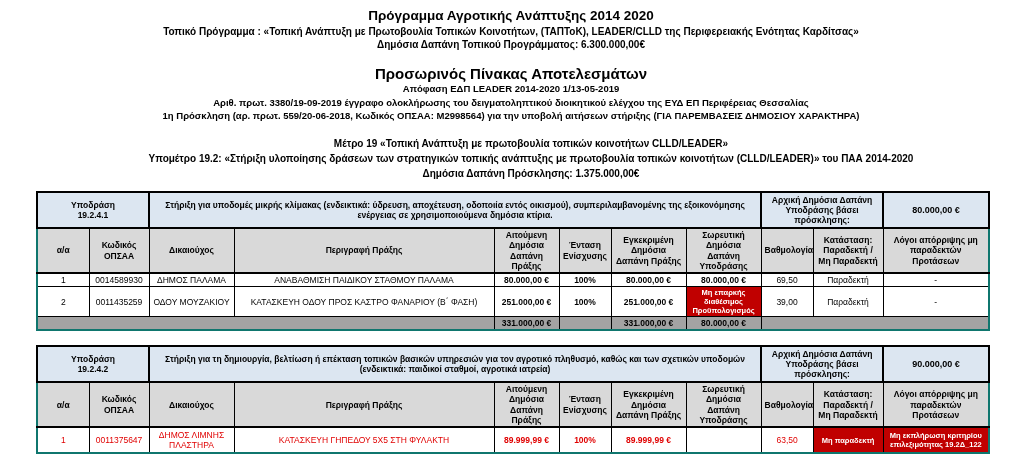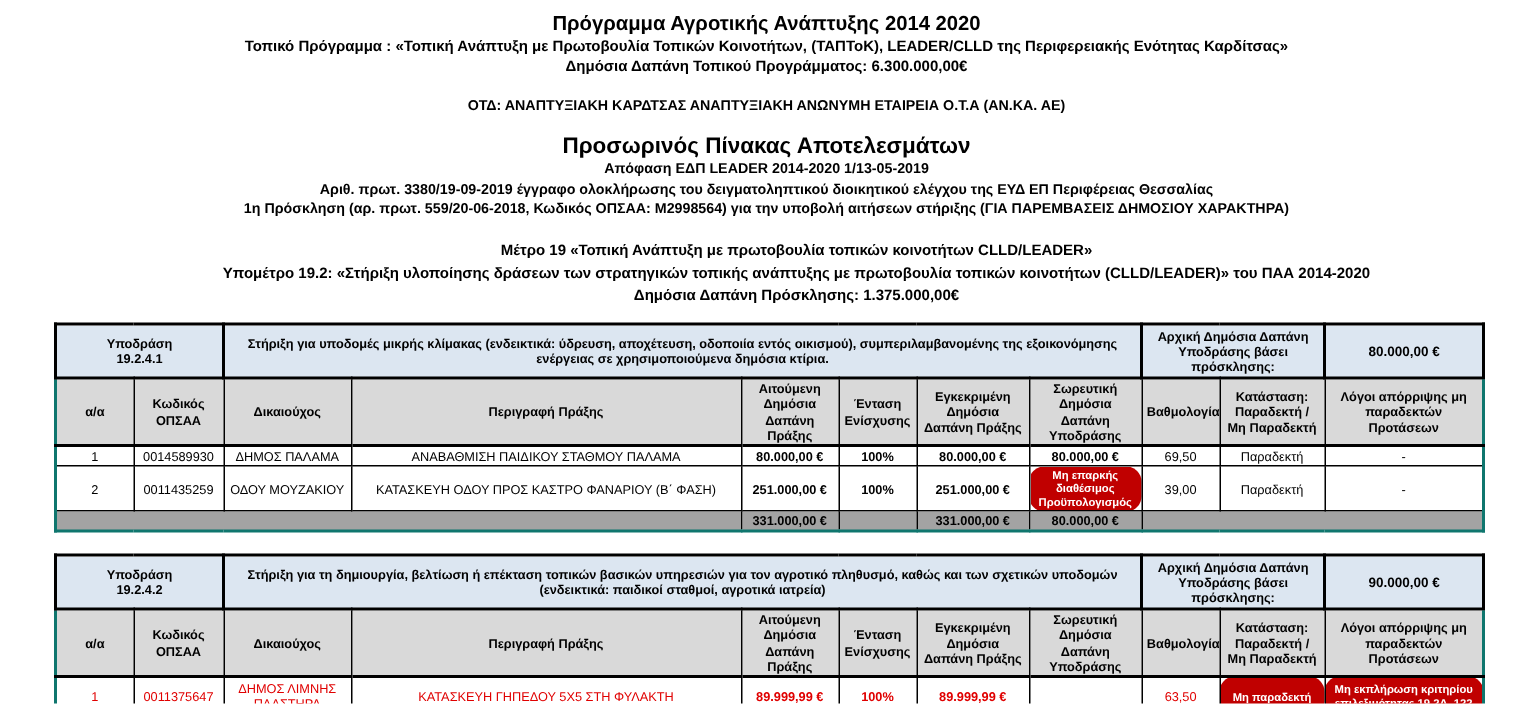--- a/index.html
+++ b/index.html
@@ -55,34 +55,32 @@
     background: #a3a3a3;
     font-weight: bold;
     height: 13px;
   }
   td.alert {
     background: #c00000;
     color: #ffffff;
     font-weight: bold;
     font-size: 7.5px;
     line-height: 1.15;
-    border-radius: 10px;
   }
   tr.redrow td { color: #e00000; }
   tr.redrow td.alert { color: #ffffff; }
   .spacer { height: 14px; }
 </style>
 </head>
 <body>
 
 <div class="doc-header">
   <div class="doc-title">Πρόγραμμα Αγροτικής Ανάπτυξης 2014 2020</div>
   <div class="doc-sub">Τοπικό Πρόγραμμα : «Τοπική Ανάπτυξη με Πρωτοβουλία Τοπικών Κοινοτήτων, (ΤΑΠΤοΚ), LEADER/CLLD της Περιφερειακής Ενότητας Καρδίτσας»</div>
   <div class="doc-sub">Δημόσια Δαπάνη Τοπικού Προγράμματος: 6.300.000,00€</div>
-  <div class="doc-otd">ΟΤΔ: ΑΝΑΠΤΥΞΙΑΚΗ ΚΑΡΔΤΣΑΣ ΑΝΑΠΤΥΞΙΑΚΗ ΑΝΩΝΥΜΗ ΕΤΑΙΡΕΙΑ Ο.Τ.Α (ΑΝ.ΚΑ. ΑΕ)</div>
   <div class="doc-results-title">Προσωρινός Πίνακας Αποτελεσμάτων</div>
   <div class="doc-line">Απόφαση ΕΔΠ LEADER 2014-2020 1/13-05-2019</div>
   <div class="doc-line">Αριθ. πρωτ. 3380/19-09-2019 έγγραφο ολοκλήρωσης του δειγματοληπτικού διοικητικού ελέγχου της ΕΥΔ ΕΠ Περιφέρειας Θεσσαλίας</div>
   <div class="doc-line">1η Πρόσκληση (αρ. πρωτ. 559/20-06-2018, Κωδικός ΟΠΣΑΑ: Μ2998564) για την υποβολή αιτήσεων στήριξης (ΓΙΑ ΠΑΡΕΜΒΑΣΕΙΣ ΔΗΜΟΣΙΟΥ ΧΑΡΑΚΤΗΡΑ)</div>
 </div>
 
 <div class="measure-block">
   <div>Μέτρο 19 «Τοπική Ανάπτυξη με πρωτοβουλία τοπικών κοινοτήτων CLLD/LEADER»</div>
   <div>Υπομέτρο 19.2: «Στήριξη υλοποίησης δράσεων των στρατηγικών τοπικής ανάπτυξης με πρωτοβουλία τοπικών κοινοτήτων (CLLD/LEADER)» του ΠΑΑ 2014-2020</div>
   <div>Δημόσια Δαπάνη Πρόσκλησης: 1.375.000,00€</div>

